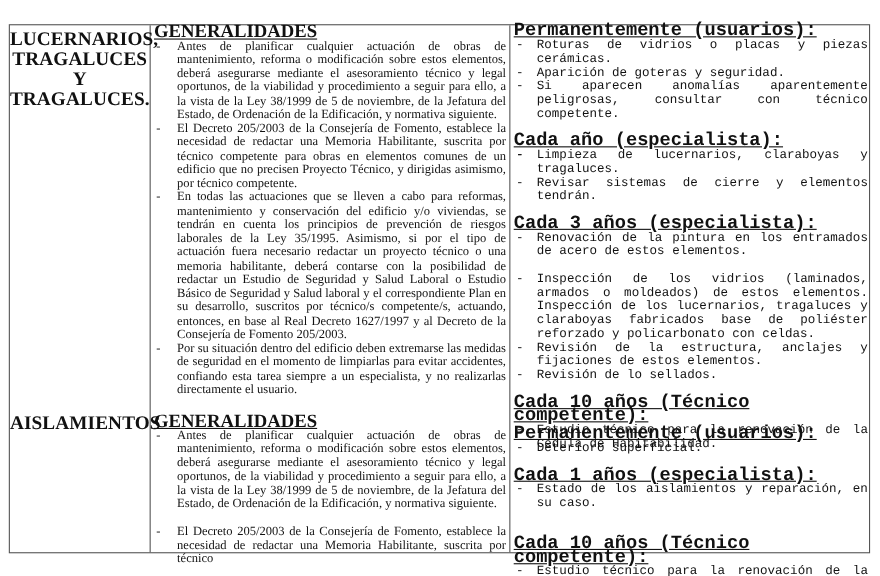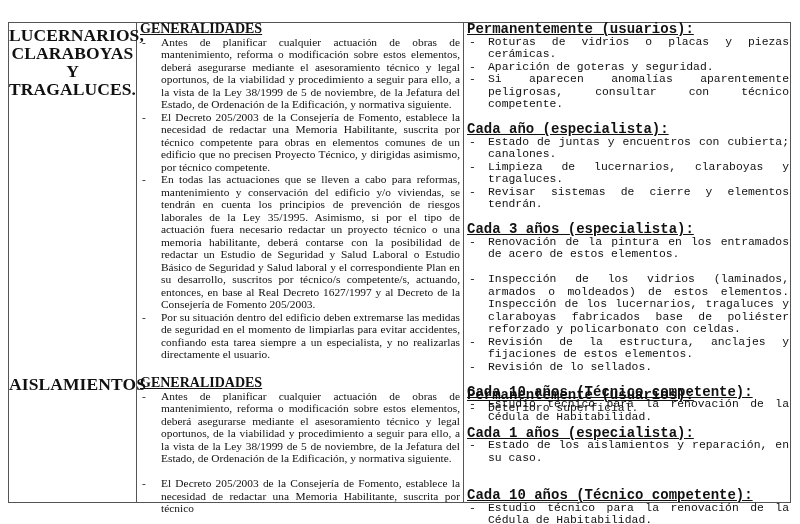--- a/index.html
+++ b/index.html
@@ -8,37 +8,37 @@
   .tbl { position: absolute; left: 8px; top: 22px; width: 783px; height: 481px;
          border: 1px solid #555; box-sizing: border-box; }
   .vline { position: absolute; top: 0; bottom: 0; width: 1px; background: #555; }
   .v1 { left: 127px; }
   .v2 { left: 454px; }
   .cell { position: absolute; }
   .title { font-weight: bold; font-size: 17.5px; line-height: 18px; text-align: center; letter-spacing: 0.1px; }
   .c1 { left: 0; width: 127px; }
   .c2 { left: 131px; width: 320px; }
   .c3 { left: 458px; width: 322px; }
-  .head { font-weight: bold; text-decoration: underline; font-size: 14px; line-height: 12.5px; margin: 0; }
+  .head { font-weight: bold; text-decoration: underline; font-size: 17px; line-height: 12.5px; margin: 0; }
   ul { list-style: none; margin: 0; padding: 0; }
   li { position: relative; padding-left: 21px; font-size: 11.4px; line-height: 12.5px; text-align: justify; }
   li .dash { position: absolute; left: 2px; top: 0; }
   .gap { height: 12.5px; }
   .sec { margin-bottom: 12.5px; font-family: Liberation Mono, monospace; }
 </style>
 </head>
 <body>
 
 <div class="tbl">
   <div class="vline v1"></div>
   <div class="vline v2"></div>
 
   <div class="cell c1 title" style="top:3px;">
     <div>LUCERNARIOS,</div>
-    <div>CLARABOYAS</div>
+    <div>TRAGALUCES</div>
     <div>Y</div>
     <div>TRAGALUCES.</div>
   </div>
 
   <div class="cell c2" style="top:0px;">
     <div class="head">GENERALIDADES</div>
     <ul>
       <li><span class="dash">-</span><span>Antes de planificar cualquier actuación de obras de mantenimiento, reforma o modificación sobre estos elementos, deberá asegurarse mediante el asesoramiento técnico y legal  oportunos, de la viabilidad y procedimiento a seguir para ello, a la vista de la Ley 38/1999 de 5 de noviembre, de la Jefatura del Estado, de Ordenación de la Edificación, y normativa siguiente.</span></li>
       <li><span class="dash">-</span><span>El Decreto 205/2003 de la Consejería de Fomento, establece la necesidad de redactar una Memoria Habilitante, suscrita por técnico competente para obras en elementos comunes de un edificio que no precisen Proyecto Técnico, y dirigidas asimismo, por técnico competente.</span></li>
       <li><span class="dash">-</span><span>En todas las actuaciones que se lleven a cabo para reformas, mantenimiento y conservación del edificio y/o viviendas, se tendrán en cuenta los principios de prevención de riesgos laborales de la Ley 35/1995. Asimismo, si por el tipo de actuación fuera necesario redactar un proyecto técnico o una memoria habilitante, deberá contarse con la posibilidad de redactar un Estudio de Seguridad y Salud Laboral o Estudio Básico de Seguridad y Salud laboral y el correspondiente Plan en su desarrollo, suscritos por técnico/s competente/s, actuando, entonces, en base al Real Decreto 1627/1997 y al Decreto de la Consejería de Fomento 205/2003.</span></li>
@@ -51,21 +51,21 @@
       <div class="head">Permanentemente (usuarios):</div>
       <ul>
         <li><span class="dash">-</span><span>Roturas de vidrios o placas y piezas cerámicas.</span></li>
         <li><span class="dash">-</span><span>Aparición de goteras y seguridad.</span></li>
         <li><span class="dash">-</span><span>Si aparecen anomalías aparentemente peligrosas, consultar con técnico competente.</span></li>
       </ul>
     </div>
     <div class="sec">
       <div class="head">Cada año (especialista):</div>
       <ul>
-        <li><span class="dash">-</span><span>Estado de juntas y encuentros con cubierta; canalones.</span></li>
+        <li><span class="dash">-</span></li>
         <li><span class="dash">-</span><span>Limpieza de lucernarios, claraboyas y tragaluces.</span></li>
         <li><span class="dash">-</span><span>Revisar sistemas de cierre y elementos tendrán.</span></li>
       </ul>
     </div>
     <div class="sec">
       <div class="head">Cada 3 años (especialista):</div>
       <ul>
         <li><span class="dash">-</span><span>Renovación de la pintura en los entramados de acero de estos elementos.</span></li>
       </ul>
     </div>

